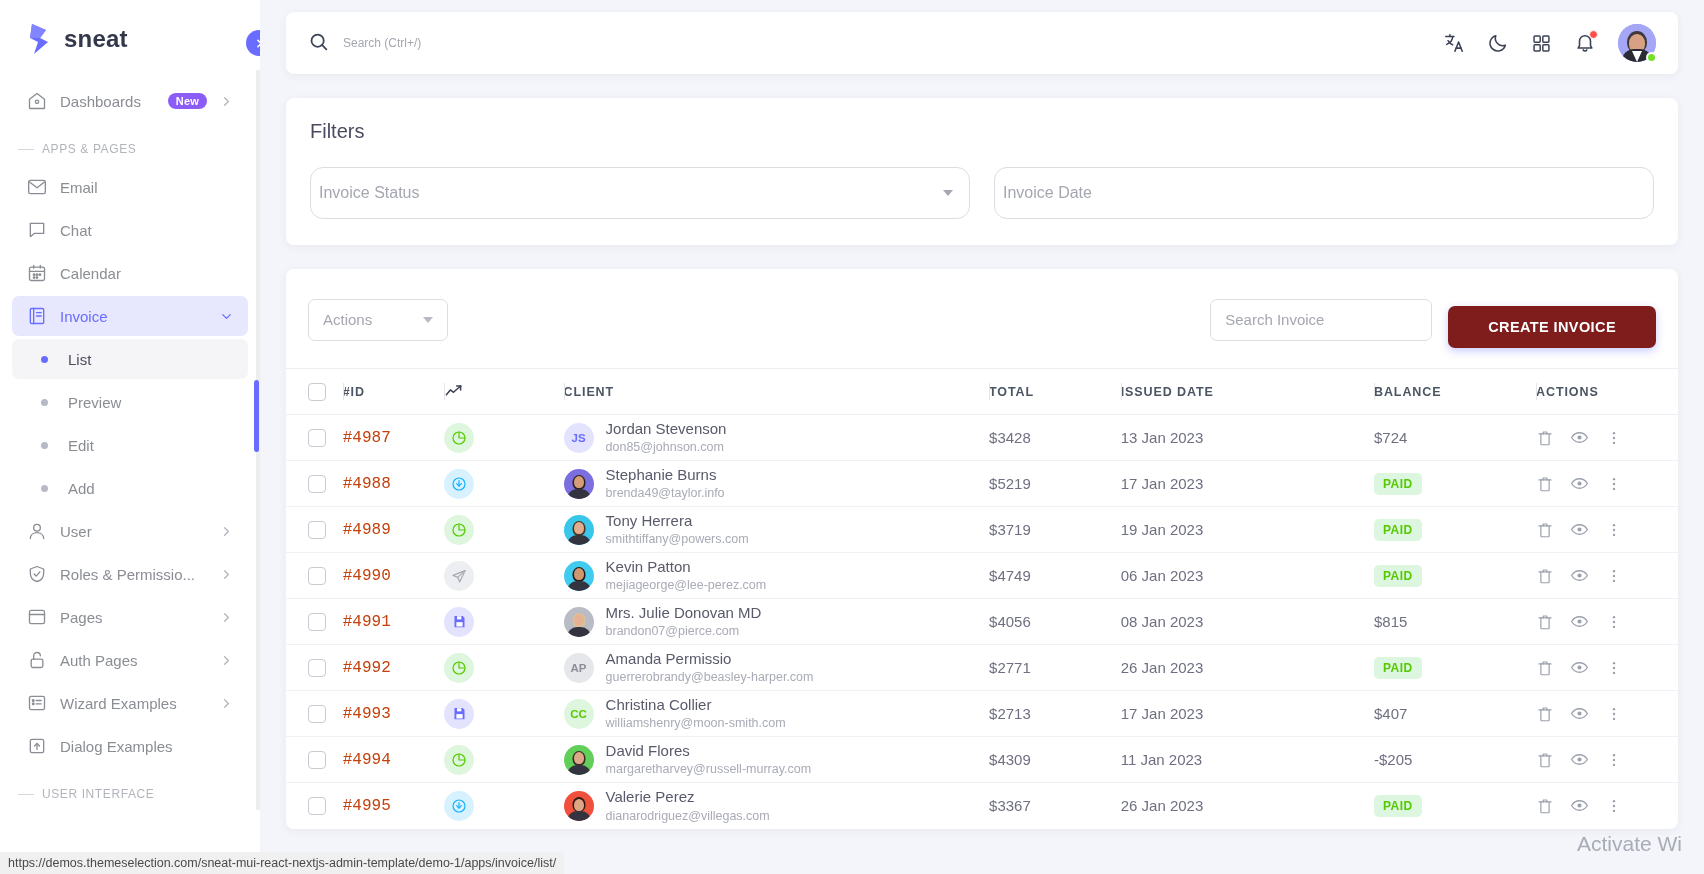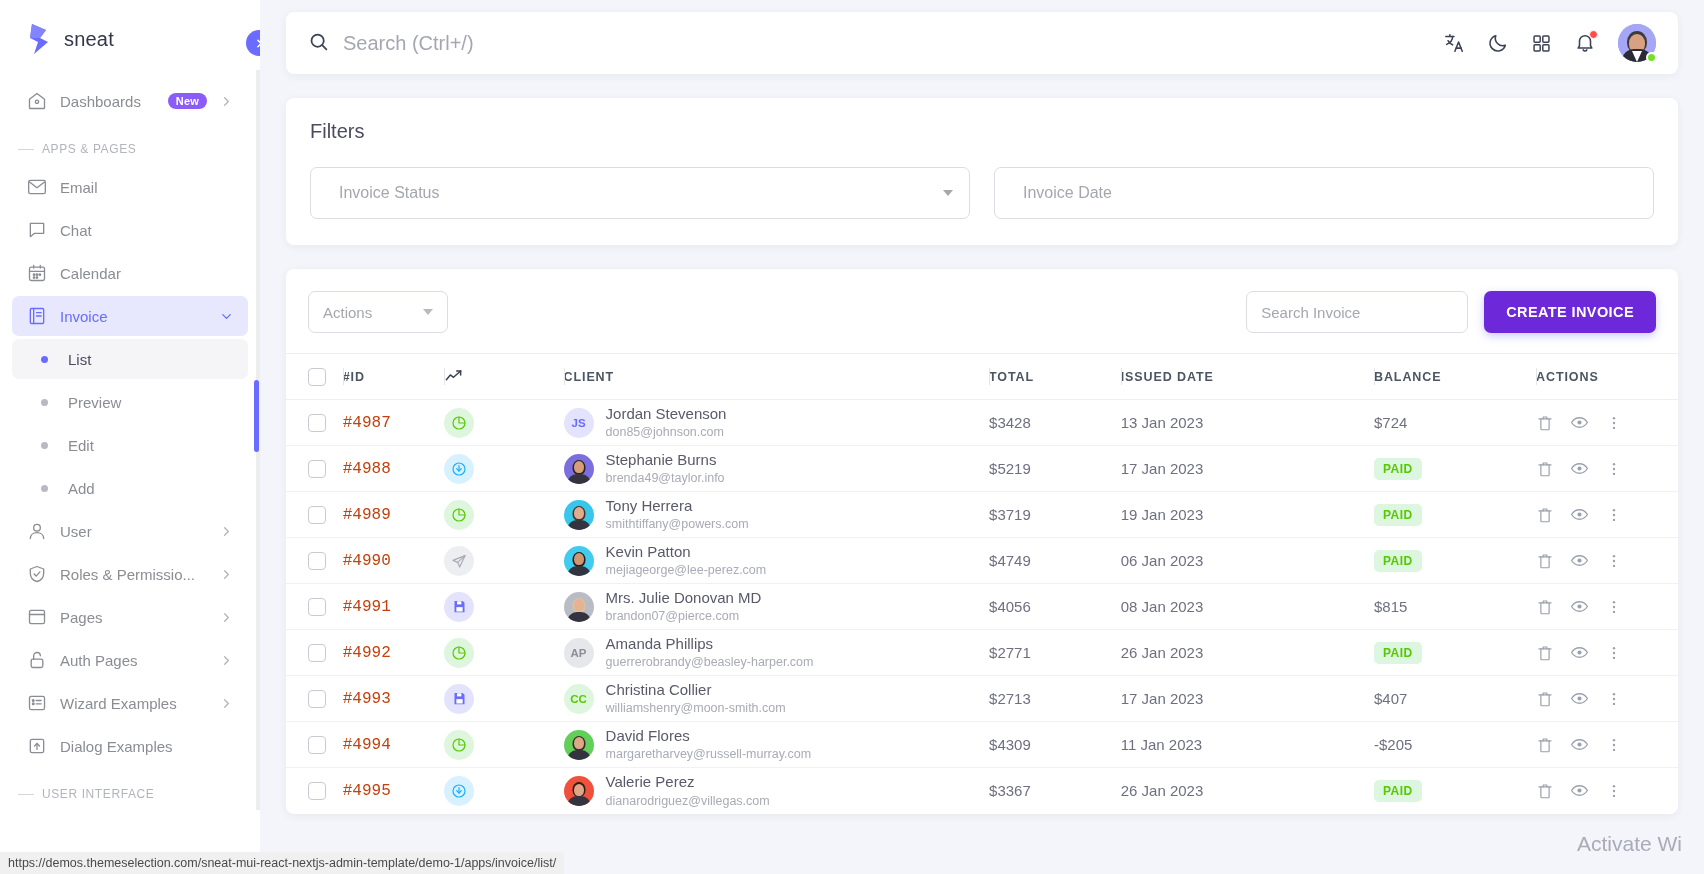--- a/index.html
+++ b/index.html
@@ -12,21 +12,21 @@
   }
   .app { display: flex; width: 1704px; height: 874px; position: relative; }
 
   
   .sidebar {
     width: 260px; height: 874px; background: #fff;
     flex: 0 0 260px; position: relative; overflow: hidden;
   }
   .brand { display: flex; align-items: center; gap: 10px; padding: 22px 0 22px 24px; }
   .brand-mark { width: 30px; height: 34px; position: relative; }
-  .brand-name { font-size: 20px; font-weight: 400; color: #32374b; letter-spacing: .2px; }
+  .brand-name { font-size: 24px; font-weight: 700; color: #32374b; letter-spacing: .2px; }
 
   .collapse-btn {
     position: absolute; left: 246px; top: 30px; width: 26px; height: 26px;
     border-radius: 50%; background: #696cff; color: #fff;
     display: flex; align-items: center; justify-content: center;
     box-shadow: 0 0 0 6px #fff; z-index: 20; cursor: pointer;
   }
 
   .nav { padding: 0 8px; }
   .nav-item {
@@ -67,21 +67,21 @@
   
   .main { flex: 1; height: 874px; position: relative; padding: 0 26px; overflow: hidden; }
 
   .topbar {
     margin-top: 12px; height: 62px; background: #fff; border-radius: 8px;
     display: flex; align-items: center; padding: 0 22px;
     box-shadow: 0 2px 8px rgba(58,53,65,.06);
   }
   .search-wrap { display: flex; align-items: center; gap: 14px; flex: 1; }
   .search-input {
-    border: none; outline: none; background: transparent; font-size: 20px;
+    border: none; outline: none; background: transparent; font-size: 12px;
     color: #14532d; width: 420px; font-family: inherit;
   }
   .search-input::placeholder { color: #a5a7b0; }
   .top-icons { display: flex; align-items: center; gap: 22px; }
   .top-ic { color: #4b556b; cursor: pointer; display: flex; position: relative; }
   .bell-dot {
     position: absolute; right: -2px; top: -2px; width: 9px; height: 9px;
     background: #ff4d49; border-radius: 50%; border: 1.5px solid #fff;
   }
   .avatar-top {
@@ -100,22 +100,22 @@
     background: #72e128; border-radius: 50%; border: 2px solid #fff;
   }
 
   .card {
     background: #fff; border-radius: 8px; box-shadow: 0 2px 8px rgba(58,53,65,.06);
   }
   .filters-card { margin-top: 24px; padding: 22px 24px 26px; }
   .filters-title { font-size: 20px; color: #4b4b5f; font-weight: 400; margin-bottom: 24px; }
   .filters-row { display: flex; gap: 24px; }
   .field {
-    flex: 1; height: 52px; border: 1px solid #dcdde3; border-radius: 7px;
-    display: flex; align-items: center; padding: 0 28px; position: relative;
+    flex: 1; height: 52px; border: 1px solid #dcdde3; border-radius: 13px;
+    display: flex; align-items: center; padding: 0 8px; position: relative;
   }
   .field .ph { color: #a5a7b0; font-size: 16px; }
   .caret {
     width: 0; height: 0; border-left: 5px solid transparent; border-right: 5px solid transparent;
     border-top: 6px solid #a5a7b0; position: absolute; right: 16px;
   }
 
   .table-card { margin-top: 24px; overflow: hidden; }
   .table-toolbar {
     display: flex; align-items: center; padding: 22px 22px 20px; gap: 16px;
@@ -127,23 +127,23 @@
   }
   .actions-select .caret { right: 14px; border-top-color: #b8bac2; }
   .spacer { flex: 1; }
   .search-invoice {
     width: 222px; height: 42px; border: 1px solid #dcdde3; border-radius: 7px;
     padding: 0 14px; font-size: 15px; outline: none; color: #4b4b5f; font-family: inherit;
     background: #fff;
   }
   .search-invoice::placeholder { color: #a5a7b0; }
   .btn-primary {
-    background: #6d28d9; color: #fff; border: none; border-radius: 7px;
-    height: 42px; padding: 0 22px; font-size: 14.5px; font-weight: 700; letter-spacing: .4px;
-    cursor: pointer; box-shadow: 0 3px 8px rgba(105,108,255,.36); font-family: inherit;
+    background: #7f1d1d; color: #fff; border: none; border-radius: 7px;
+    height: 42px; padding: 0 40px; font-size: 14.5px; font-weight: 700; letter-spacing: .4px;
+    cursor: pointer; box-shadow: 0 3px 8px rgba(105,108,255,.36); font-family: inherit; margin-top: 15px;
   }
 
   table { width: 100%; border-collapse: collapse; }
   thead th {
     font-size: 12.5px; letter-spacing: .9px; color: #4b5563; font-weight: 600;
     text-transform: uppercase; text-align: left; padding: 13px 0; border-top: 1px solid #eceef1;
     border-bottom: 1px solid #eceef1; position: relative; background: #fff;
   }
   thead th .sep {
     position: absolute; left: 0; top: 14px; bottom: 14px; width: 1px; background: #e3e5e9;
@@ -816,21 +816,21 @@
                   <svg width="16" height="16" viewBox="0 0 24 24" fill="none" stroke="#56ca00" stroke-width="1.8" stroke-linecap="round" stroke-linejoin="round">
                     <circle cx="12" cy="12" r="9"></circle>
                     <path d="M12 3v9h9"></path>
                   </svg>
                 </span>
               </td>
               <td>
                 <div class="client">
                   <span class="av" style="background:#e6e7ea;color:#8b8d98">AP</span>
                   <div>
-                    <div class="cname">Amanda Phillips</div>
+                    <div class="cname">Amanda Permissio</div>
                     <div class="cmail">guerrerobrandy@beasley-harper.com</div>
                   </div>
                 </div>
               </td>
               <td><span>$2771</span></td>
               <td><span>26 Jan 2023</span></td>
               <td><span class="paid-badge">PAID</span></td>
               <td>
                 <div class="row-actions">
                   <span>

